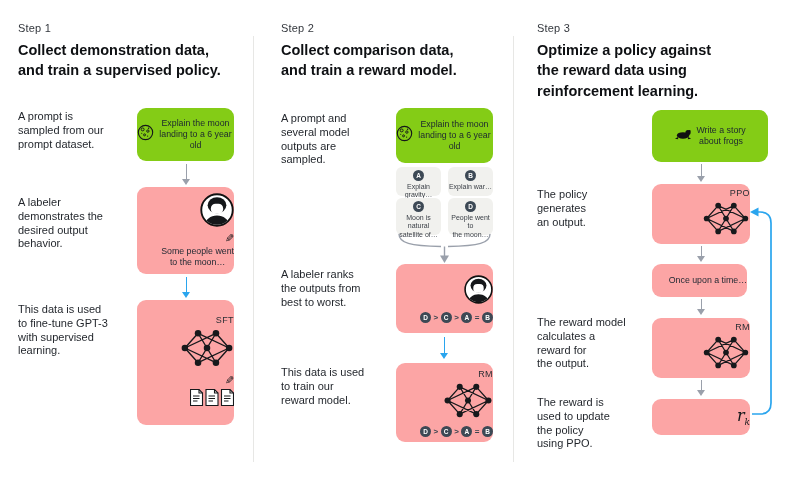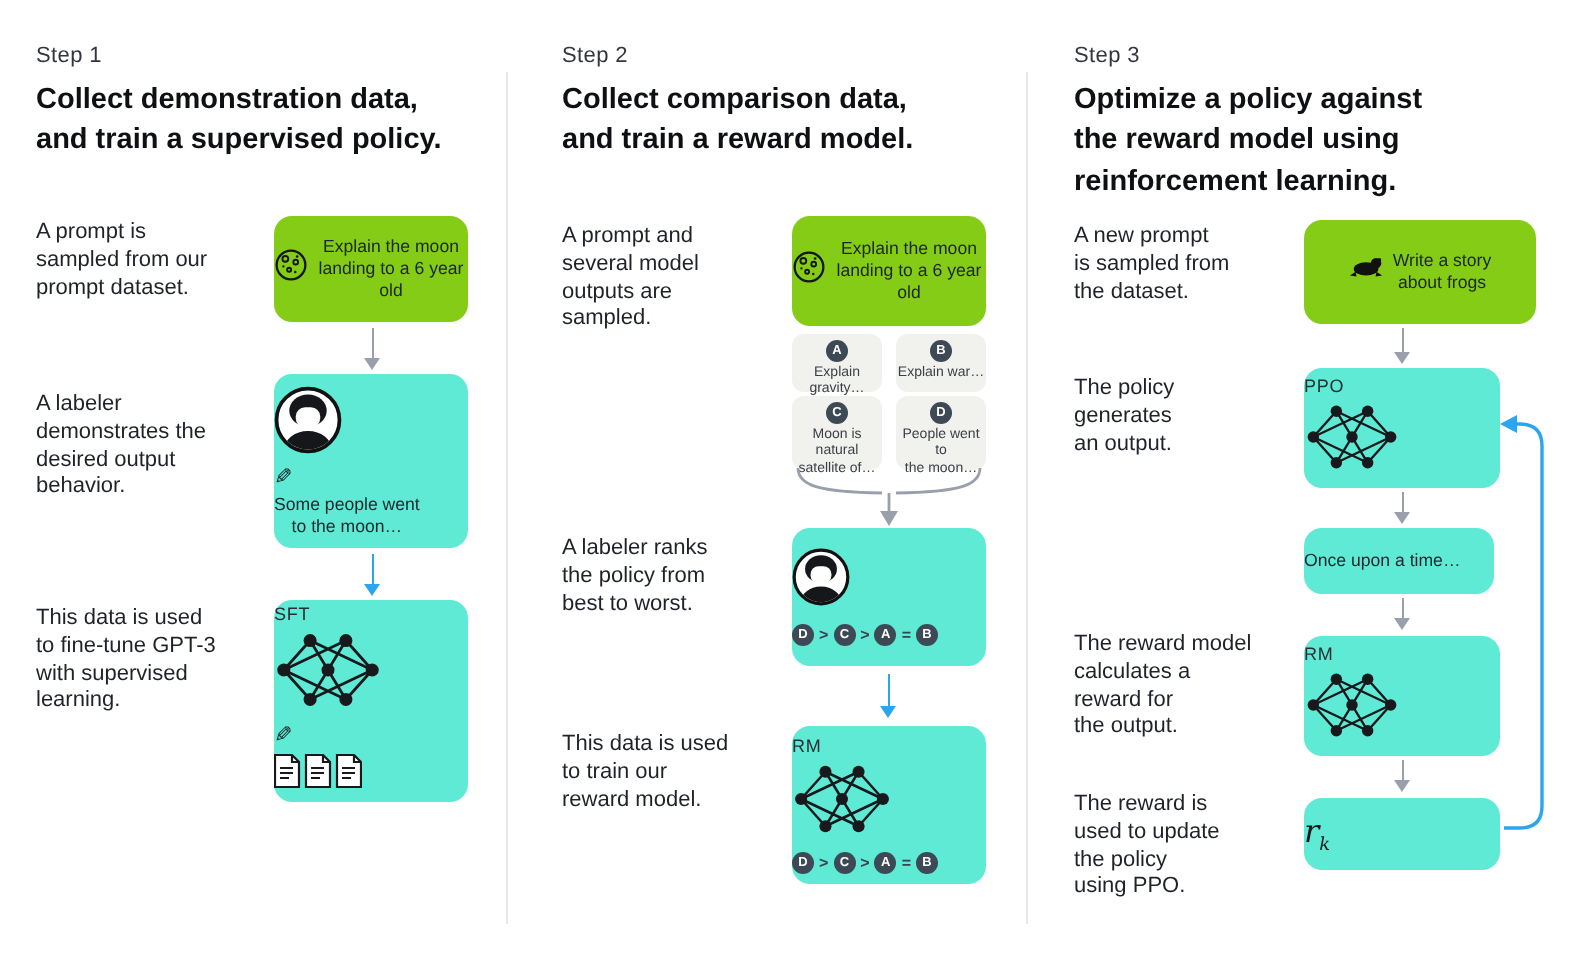--- a/index.html
+++ b/index.html
@@ -6,22 +6,22 @@
   #stage{position:relative;width:788px;height:479px;background:#ffffff;overflow:hidden;
          font-family:"Liberation Sans",sans-serif;}
   .pre{white-space:pre-line;}
   .abs{position:absolute;}
   .step-label{font-size:11px;color:#33373d;letter-spacing:.2px;}
   .title{font-size:14.5px;font-weight:bold;line-height:1.4;color:#0e1013;}
   .cap{font-size:11px;line-height:1.25;color:#1f2329;}
   .divider{position:absolute;width:1px;background:#e7e7e5;}
   .bluebox{position:absolute;background:#84cc16;border-radius:9px;display:flex;
            align-items:center;justify-content:center;gap:3px;}
-  .graybox{position:absolute;background:#5eead4;border-radius:9px;display:flex;flex-direction:column;
-           align-items:flex-start;}
+  .graybox{position:absolute;background:#fca5a5;border-radius:9px;display:flex;flex-direction:column;
+           align-items:flex-end;}
   .boxtext{font-size:8.8px;line-height:1.25;color:#1c2630;text-align:center;}
   .netlabel{font-size:9px;color:#2a2e34;letter-spacing:.4px;}
   .minibox{position:absolute;background:#f1f1ee;border-radius:6px;display:flex;flex-direction:column;
            align-items:center;padding-top:3px;}
   .minicap{font-size:7px;line-height:1.18;color:#3a3f46;text-align:center;margin-top:2px;}
   .badge{width:11px;height:11px;border-radius:50%;background:#3d4955;color:#fff;font-size:6.5px;
          font-weight:bold;display:flex;align-items:center;justify-content:center;flex:0 0 auto;}
   .rankrow{display:flex;align-items:center;gap:2.5px;}
   .op{font-size:8px;font-weight:bold;color:#39434e;}
   .pencil{font-size:11px;color:#15171a;transform:scaleX(-1);display:inline-block;line-height:1;}
@@ -90,21 +90,21 @@
         </g>
       </svg>
     </span>
     <span class="pencil">✎</span>
     <div class="boxtext pre">Some people went
 to the moon…</div>
   </div>
 
   <div class="arrow blue" style="left:181px;top:277px;height:21px;"></div>
 
-  <div class="graybox" style="left:137px;top:300px;width:97px;height:101px;justify-content:center;gap:3px;">
+  <div class="graybox" style="left:137px;top:300px;width:97px;height:125px;justify-content:center;gap:3px;">
     <div class="netlabel">SFT</div>
     <span>
       <svg width="54" height="40" viewBox="0 0 100 76" fill="none" stroke="#17191c" stroke-width="2.6">
         <path d="M33,10 L8,38 M33,10 L50,38 M33,10 L92,38 M67,10 L8,38 M67,10 L50,38 M67,10 L92,38
                  M8,38 L33,66 M50,38 L33,66 M92,38 L33,66 M8,38 L67,66 M50,38 L67,66 M92,38 L67,66"></path>
         <g fill="#17191c" stroke="none">
           <circle cx="33" cy="10" r="6.2"></circle>
             <circle cx="67" cy="10" r="6.2"></circle>
           <circle cx="8" cy="38" r="6.2"></circle>
             <circle cx="50" cy="38" r="6.2"></circle>
@@ -138,21 +138,21 @@
 
   <div class="abs step-label" style="left:281px;top:22px;">Step 2</div>
   <div class="abs title pre" style="left:281px;top:40px;width:230px;">Collect comparison data,
 and train a reward model.</div>
 
   <div class="abs cap pre" style="left:281px;top:112px;">A prompt and
 several model
 outputs are
 sampled.</div>
   <div class="abs cap pre" style="left:281px;top:268px;">A labeler ranks
-the policy from
+the outputs from
 best to worst.</div>
   <div class="abs cap pre" style="left:281px;top:366px;">This data is used
 to train our
 reward model.</div>
 
   <div class="bluebox" style="left:396px;top:108px;width:97px;height:55px;">
     <span>
       <svg width="17" height="17" viewBox="0 0 36 36" fill="none">
         <circle cx="18" cy="18" r="15.2" stroke="#14161a" stroke-width="2.4"></circle>
         <circle cx="12" cy="11.5" r="3.1" stroke="#14161a" stroke-width="2"></circle>
@@ -242,26 +242,23 @@
       <span class="badge">C</span>
       <span class="op">&gt;</span>
       <span class="badge">A</span>
       <span class="op">=</span>
       <span class="badge">B</span>
     </div>
   </div>
 
   <div class="abs step-label" style="left:537px;top:22px;">Step 3</div>
   <div class="abs title pre" style="left:537px;top:40px;width:235px;">Optimize a policy against
-the reward model using
+the reward data using
 reinforcement learning.</div>
 
-  <div class="abs cap pre" style="left:537px;top:112px;">A new prompt
-is sampled from
-the dataset.</div>
   <div class="abs cap pre" style="left:537px;top:188px;">The policy
 generates
 an output.</div>
   <div class="abs cap pre" style="left:537px;top:316px;">The reward model
 calculates a
 reward for
 the output.</div>
   <div class="abs cap pre" style="left:537px;top:396px;">The reward is
 used to update
 the policy

